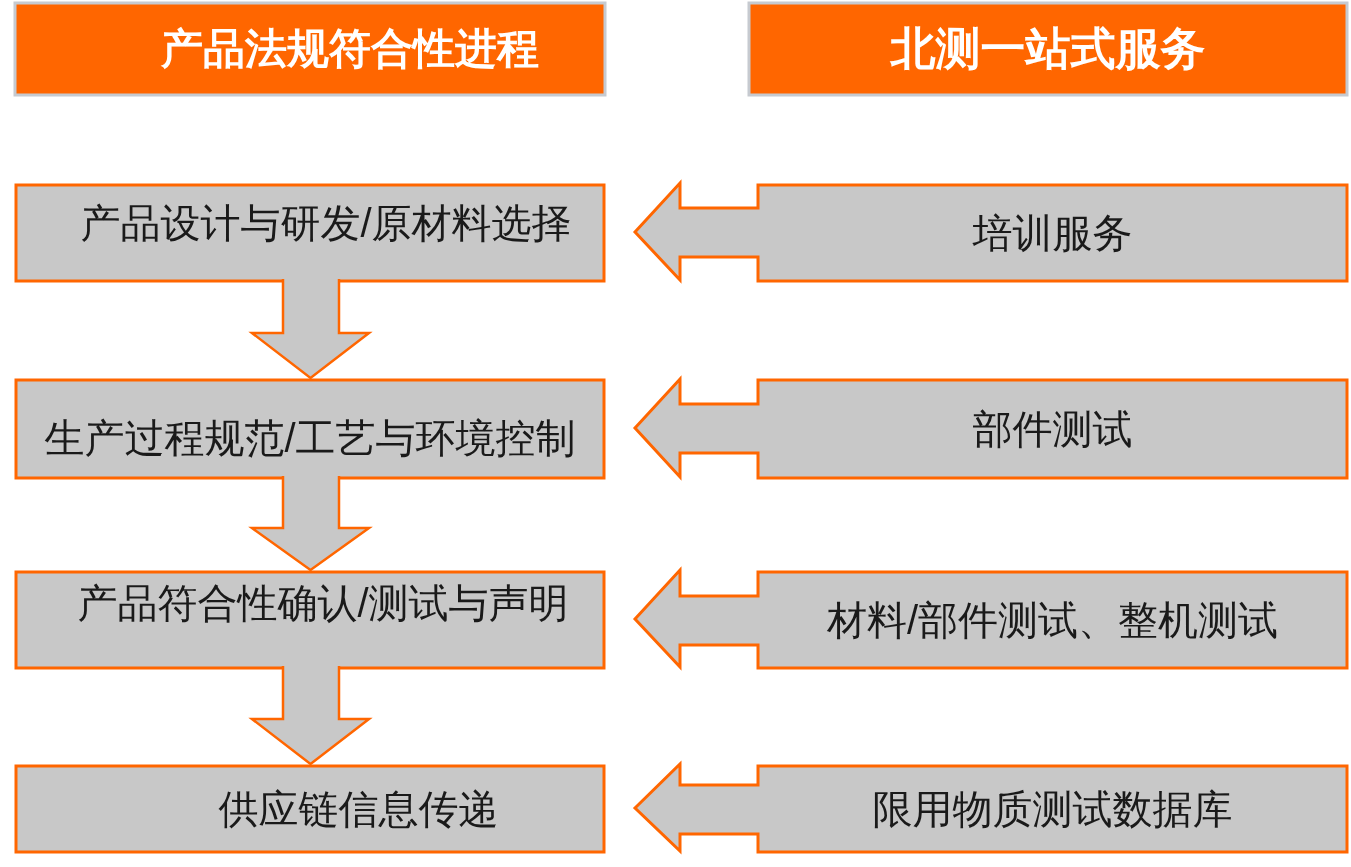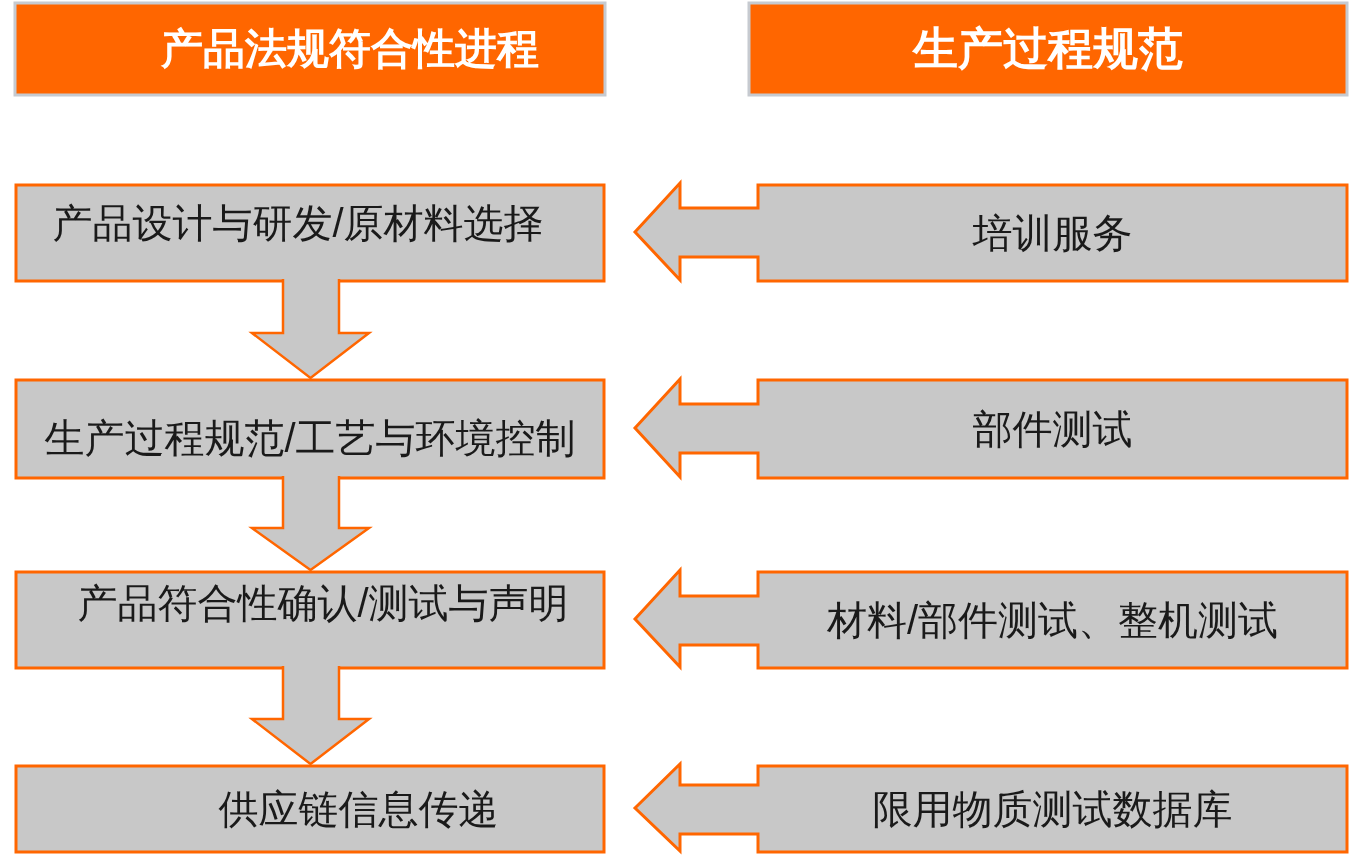--- a/index.html
+++ b/index.html
@@ -9,21 +9,21 @@
   .hdr{fill:#FF6600;stroke:#C6CAD0;stroke-width:3;}
   .gbox{fill:#C8C8C8;stroke:#FF6600;stroke-width:3;}
   .garrow{fill:#C8C8C8;stroke:#FF6600;stroke-width:2.5;stroke-linejoin:miter;}
   .txt{position:absolute;display:flex;align-items:center;justify-content:center;
        text-align:center;white-space:nowrap;}
   .hdr-txt{color:#FFFFFF;font-weight:bold;font-size:42px;}
   .hdr-l{left:15px;top:3px;width:590px;height:92px;margin-left:40px;}
   .hdr-r{left:749px;top:3px;width:598px;height:92px;
          font-family:"Liberation Serif", serif;font-size:45px;}
   .box-txt{color:#1A1A1A;font-size:40px;}
-  .pos-b1{left:4px;top:185px;width:588px;height:76px;}
+  .pos-b1{left:32px;top:185px;width:588px;height:76px;}
   .pos-b2{left:16px;top:380px;width:588px;height:117px;}
   .pos-b3{left:16px;top:555px;width:614px;height:96px;}
   .pos-b4{left:16px;top:766px;width:685px;height:86px;}
   .pos-r1{left:758px;top:185px;width:589px;height:96px;}
   .pos-r2{left:758px;top:380px;width:589px;height:98px;}
   .pos-r3{left:758px;top:572px;width:589px;height:96px;}
   .pos-r4{left:758px;top:766px;width:589px;height:86px;}
 </style>
 </head>
 <body>
@@ -44,21 +44,21 @@
     <path class="garrow" d="M283,476 L283,528 L252,528 L310.5,570 L369,528 L339,528 L339,476"></path>
     <path class="garrow" d="M283,666 L283,719 L252,719 L310.5,764 L369,719 L339,719 L339,666"></path>
 
     <path class="gbox" d="M635,232 L680,183 L680,208 L758,208 L758,185 L1347,185 L1347,281 L758,281 L758,257 L680,257 L680,280 Z"></path>
     <path class="gbox" d="M635,428 L680,379 L680,404 L758,404 L758,380 L1347,380 L1347,478 L758,478 L758,453 L680,453 L680,477 Z"></path>
     <path class="gbox" d="M635,619 L680,570 L680,596 L758,596 L758,572 L1347,572 L1347,668 L758,668 L758,645 L680,645 L680,667 Z"></path>
     <path class="gbox" d="M635,808 L680,764 L680,785 L758,785 L758,766 L1347,766 L1347,852 L758,852 L758,834 L680,834 L680,851 Z"></path>
   </svg>
 
   <div class="txt hdr-txt hdr-l">产品法规符合性进程</div>
-  <div class="txt hdr-txt hdr-r">生产过程规范</div>
+  <div class="txt hdr-txt hdr-r">北测一站式服务</div>
 
   <div class="txt box-txt pos-b1">产品设计与研发/原材料选择</div>
   <div class="txt box-txt pos-b2">生产过程规范/工艺与环境控制</div>
   <div class="txt box-txt pos-b3">产品符合性确认/测试与声明</div>
   <div class="txt box-txt pos-b4">供应链信息传递</div>
 
   <div class="txt box-txt pos-r1">培训服务</div>
   <div class="txt box-txt pos-r2">部件测试</div>
   <div class="txt box-txt pos-r3">材料/部件测试、整机测试</div>
   <div class="txt box-txt pos-r4">限用物质测试数据库</div>

